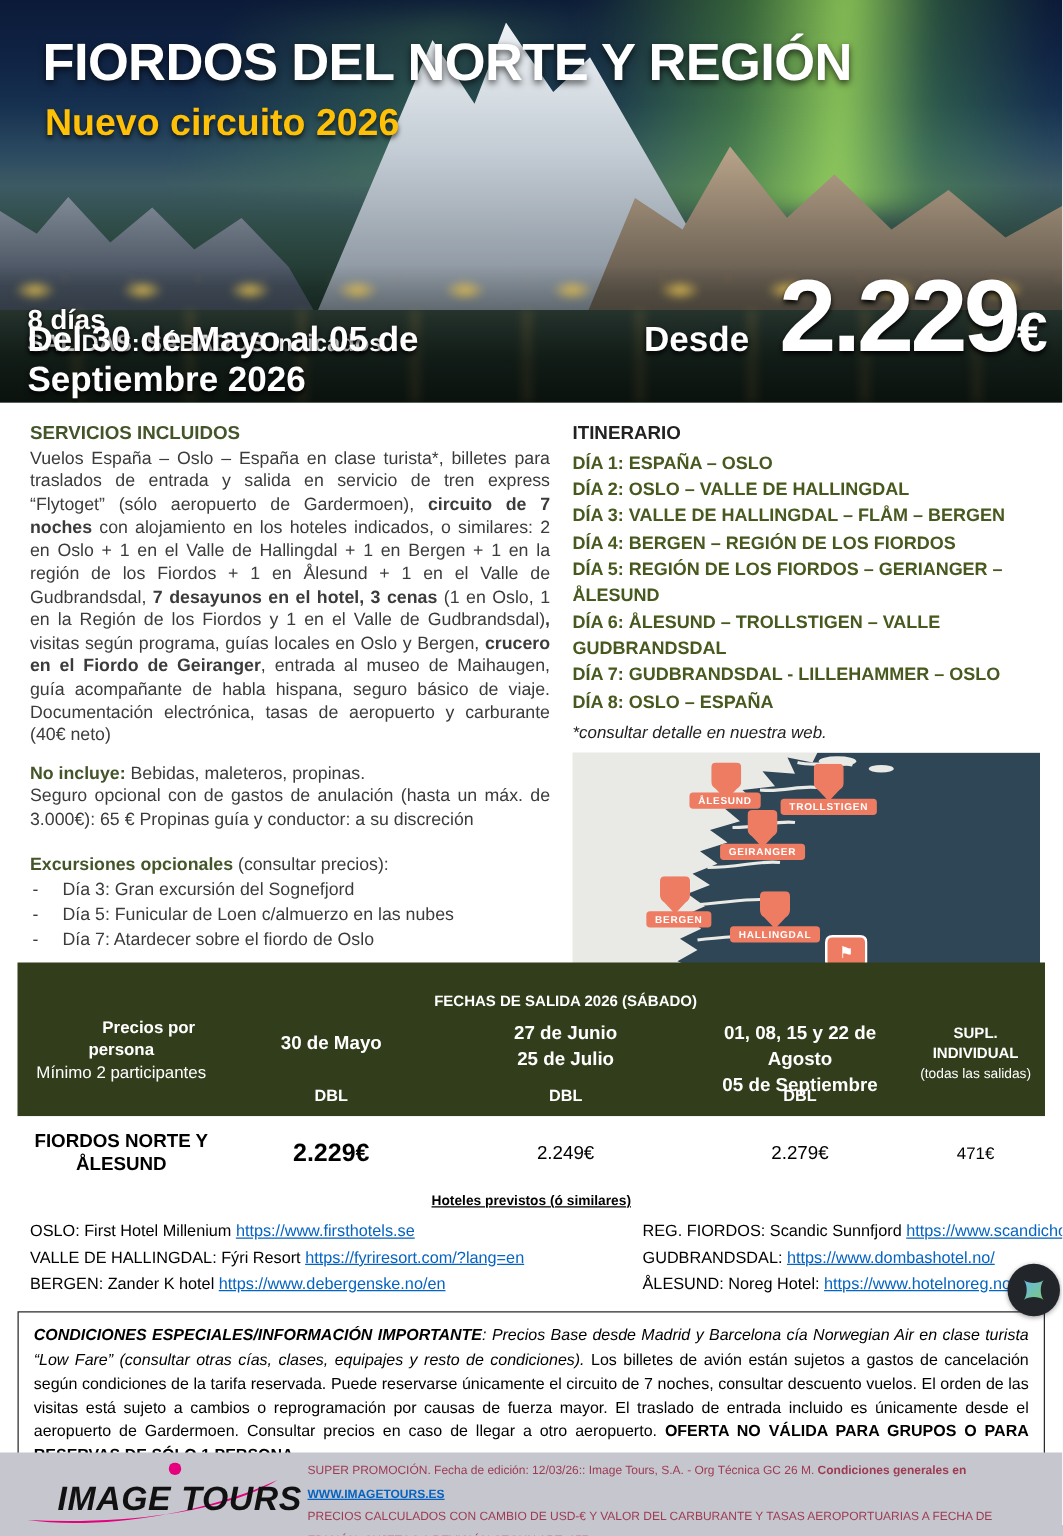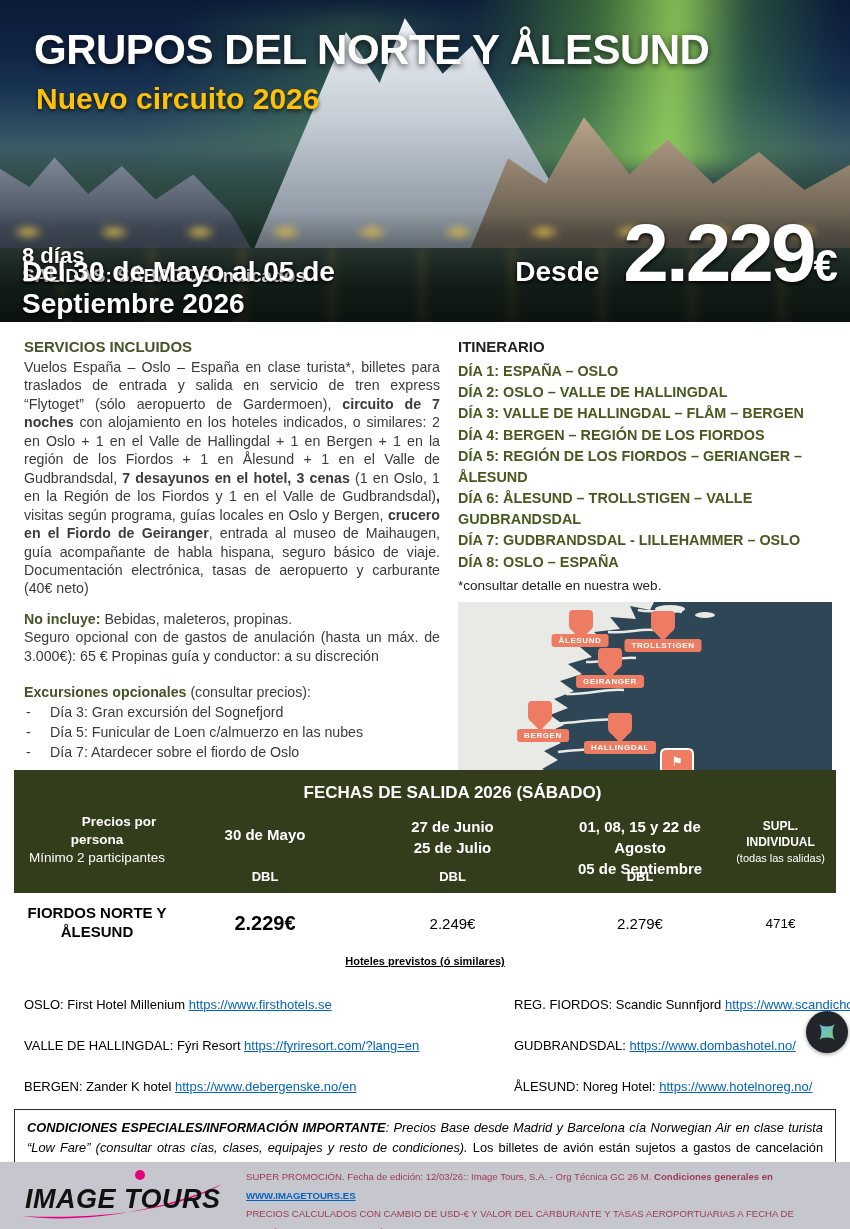--- a/index.html
+++ b/index.html
@@ -57,71 +57,71 @@
   .col-left{position:absolute;left:24px;top:338px;width:416px;color:var(--ink);}
   .sec-h{color:var(--olive);font-size:15px;font-weight:800;margin-bottom:3px;}
   .body-txt{font-size:14.2px;line-height:1.3;text-align:justify;color:#3b3b3b;}
   .gap-s{height:12px;}
   .exc-item{font-size:14.2px;line-height:1.42;color:#3b3b3b;display:flex;}
   .exc-dash{width:26px;flex:none;padding-left:2px;}
 
   .col-right{position:absolute;left:458px;top:338px;width:374px;color:#222;}
   .itin-h{font-size:15px;font-weight:800;color:#222;margin-bottom:6px;}
   .itin-day{font-size:14.4px;font-weight:700;color:#48591f;line-height:1.47;}
-  .itin-note{font-size:13.5px;color:#222;margin-top:5px;}
+  .itin-note{font-size:13.5px;font-style:italic;color:#222;margin-top:5px;}
 
   
   .map{position:relative;width:374px;height:217px;margin-top:9px;background:#e9e9e6;overflow:hidden;}
   .map svg.land{position:absolute;left:0;top:0;}
   .pin{position:absolute;width:24px;height:30px;transform:translate(-50%,0);}
   .pin svg{display:block;}
   .pin-label{position:absolute;transform:translate(-50%,0);background:var(--coral);color:#fff;
     font-weight:700;font-size:8px;letter-spacing:.6px;padding:2px 7px;border-radius:3px;white-space:nowrap;}
   .pin-oslo{width:34px;height:44px;}
   .pin-oslo .flag{position:absolute;left:50%;top:7px;transform:translateX(-50%);color:#fff;font-size:13px;line-height:1;}
   .lbl-oslo{font-size:13px;letter-spacing:1.5px;padding:4px 14px;border-radius:4px;}
 
   
   .tbl{position:absolute;left:14px;top:770px;width:822px;}
   .gh{position:relative;height:123px;background:var(--table-green);color:#fff;}
   .gh div{position:absolute;text-align:center;}
-  .gh-title{left:166px;width:545px;top:13px;font-size:17px;font-weight:700;}
+  .gh-title{left:166px;width:545px;top:24px;font-size:12px;font-weight:700;}
   .gh-left{left:0;width:166px;top:43px;font-size:13.5px;line-height:1.35;}
   .gh-left .b{font-weight:700;padding-left:44px;}
   .gh-c1{left:166px;width:170px;top:56px;font-size:15px;font-weight:700;}
   .gh-c2{left:336px;width:205px;top:46px;font-size:15px;font-weight:700;line-height:1.4;}
   .gh-c3{left:541px;width:170px;top:46px;font-size:15px;font-weight:700;line-height:1.4;}
   .gh-c4{left:711px;width:111px;top:48px;font-size:12px;font-weight:700;line-height:1.35;}
   .gh-c4 .small{font-size:11px;font-weight:400;}
   .gh-dbl{top:99px;font-size:13px;font-weight:700;}
   .pr{position:relative;height:60px;background:#fff;color:#000;}
   .pr div{position:absolute;text-align:center;top:50%;transform:translateY(-50%);}
   .pr-name{left:0;width:166px;font-size:15px;font-weight:800;line-height:1.25;}
   .pr-1{left:166px;width:170px;font-size:20px;font-weight:800;}
   .pr-2{left:336px;width:205px;font-size:15px;}
   .pr-3{left:541px;width:170px;font-size:15px;}
   .pr-4{left:711px;width:111px;font-size:13.5px;}
 
   .hot-title{text-align:center;font-size:11px;font-weight:700;text-decoration:underline;color:#000;margin-top:2px;}
   .hotels{display:flex;margin-top:8px;font-size:13px;color:#000;}
   .hcol-l{width:500px;padding-left:10px;}
   .hcol-r{width:322px;}
-  .hrow{line-height:1.6;white-space:nowrap;margin-top:20px;}
+  .hrow{line-height:1.6;white-space:nowrap;}
   a.hlink,.slink{color:var(--link);text-decoration:underline;cursor:pointer;}
 
   .cond{margin-top:12px;border:1.6px solid #2b2b2b;background:#fff;padding:8px 12px;
     font-size:12.8px;line-height:1.5;text-align:justify;color:#000;}
 
   .widget{position:absolute;left:806px;top:1011px;width:42px;height:42px;border-radius:50%;
     background:#22262b;display:flex;align-items:center;justify-content:center;box-shadow:0 1px 4px rgba(0,0,0,.4);cursor:pointer;}
 
   
   .footer{position:absolute;left:0;top:1162px;width:850px;height:67px;background:#c6c6ce;}
   .logo{position:absolute;left:22px;top:8px;width:220px;height:52px;}
-  .logo-text{position:absolute;left:3px;top:14px;font-size:27px;font-weight:800;font-style:italic;
+  .logo-text{position:absolute;left:24px;top:14px;font-size:27px;font-weight:800;font-style:italic;
     letter-spacing:.5px;color:#111;white-space:nowrap;}
   .logo svg{position:absolute;left:0;top:0;}
   .ftext{position:absolute;left:246px;top:6px;width:592px;color:var(--footer-red);font-size:9.6px;line-height:1.95;}
   .sb{font-weight:700;}
   .si{font-style:italic;}
   .su{text-decoration:underline;}
   .sg{color:var(--olive);}
   .slink{color:var(--link);}
 </style>
 </head>
@@ -133,21 +133,21 @@
     <div class="aur1"></div>
     <div class="aur2"></div>
     <div class="m1"></div>
     <div class="m2"></div>
     <div class="m3"></div>
     <div class="lights"></div>
     <div class="water">
       <div class="refl"></div>
     </div>
     <div class="hero-shade"></div>
-    <div class="hero-title">GRUPOS DEL NORTE Y ÅLESUND</div>
+    <div class="hero-title">FIORDOS DEL NORTE Y REGIÓN</div>
     <div class="hero-sub">Nuevo circuito 2026</div>
     <div class="b-days">8 días</div>
     <div class="b-sal">SALIDAS: SÁBADOS indicados</div>
     <div class="b-row">
       <span class="b-dates">Del 30 de Mayo al 05 de Septiembre 2026</span>
       <span class="b-desde">Desde</span>
       <span class="b-price"><span>2.229</span><span class="b-eur">€</span></span>
     </div>
   </div>
 

